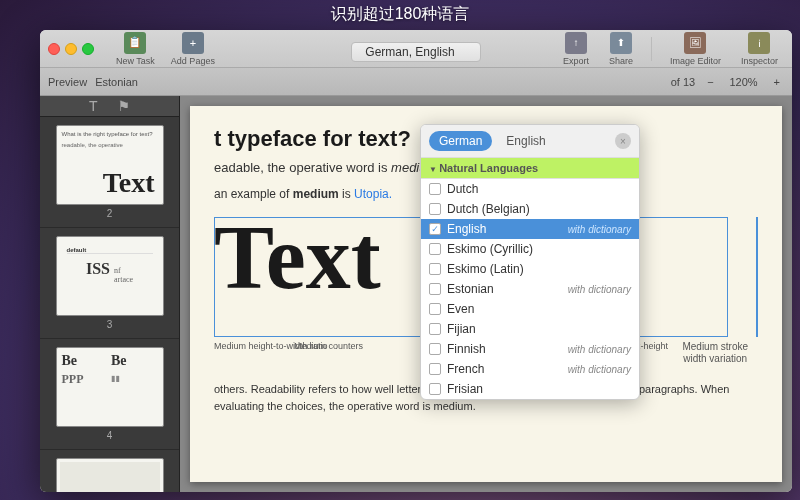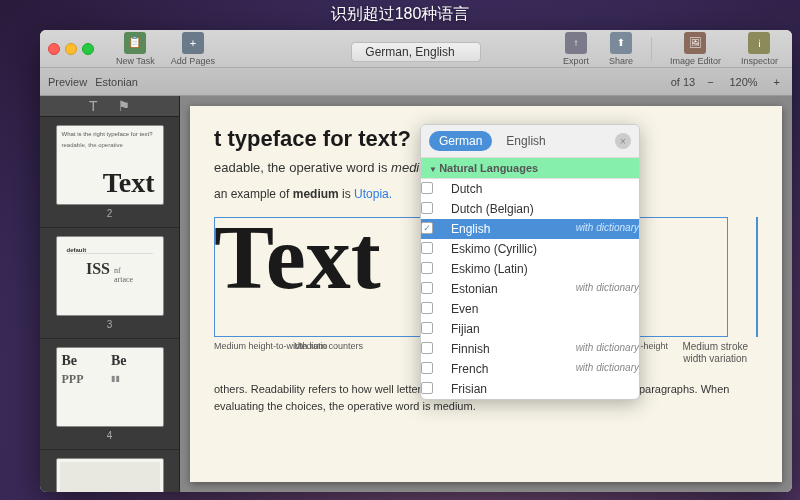--- a/index.html
+++ b/index.html
@@ -322,35 +322,36 @@
       align-items: center;
       justify-content: center;
       font-size: 10px;
     }
 
     .lang-section-header {
       padding: 4px 8px;
       font-size: 11px;
       font-weight: bold;
       color: #555;
-      background: #86efac;
+      background: #bef264;
       border-bottom: 1px solid #e0e0e0;
     }
     .lang-section-header::before {
       content: '▼ ';
       font-size: 8px;
     }
 
     .lang-item {
       display: flex;
-      padding: 3px 0;
+      align-items: center;
+      padding: 3px 8px;
       font-size: 12px;
       color: #333;
       cursor: pointer;
-      gap: 18px;
+      gap: 6px;
     }
     .lang-item.selected {
       background: #4a90d9;
       color: white;
     }
     .lang-item.selected .lang-dict-label { color: #cce5ff; }
 
     .lang-checkbox {
       width: 12px;
       height: 12px;

